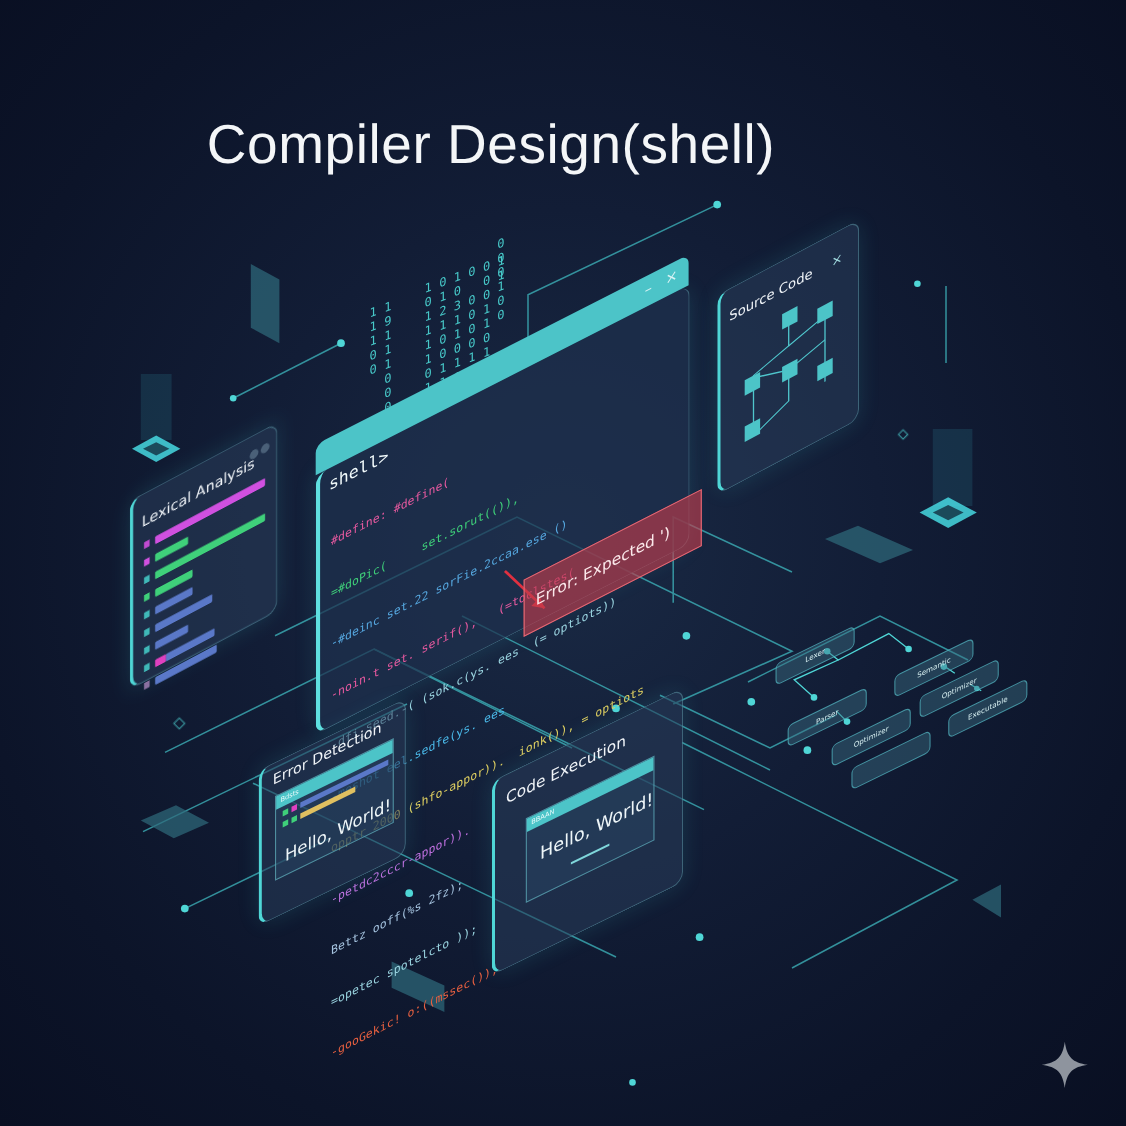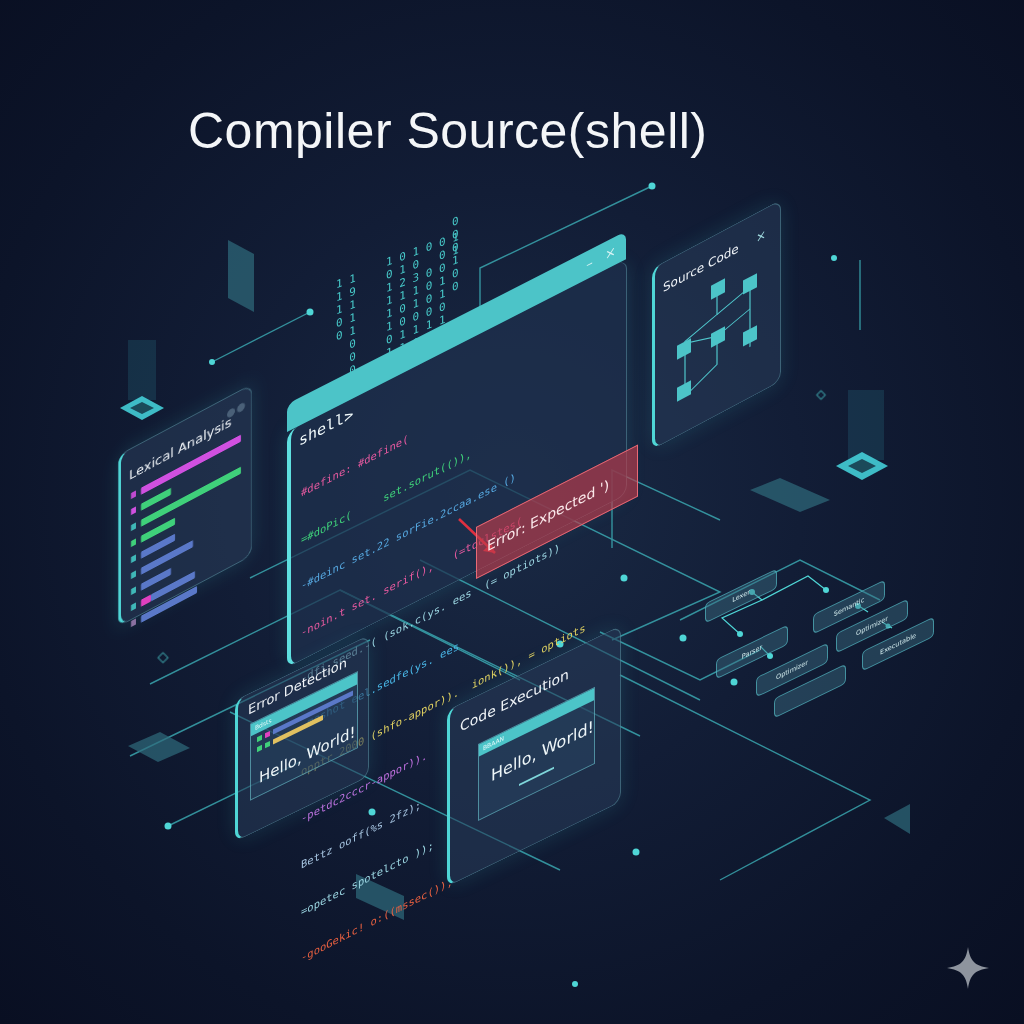--- a/index.html
+++ b/index.html
@@ -128,21 +128,21 @@
     <polygon points="142,402 154,408 142,414 130,408" fill="#1b4a5a"></polygon>
   </g>
 
   <g>
     <rect x="848" y="390" width="36" height="70" fill="#3fb8c8" opacity="0.15"></rect>
     <polygon points="862,452 888,466 862,480 836,466" fill="#47d8e0" opacity="0.85"></polygon>
     <polygon points="862,459 876,466 862,473 848,466" fill="#1b4a5a"></polygon>
   </g>
 </svg>
 
-<h1 class="title">Compiler Source(shell)</h1>
+<h1 class="title">Compiler Design(shell)</h1>
 
 <div class="binary" style="left:336px;top:275px;">1 1
 1 9
 1 1
 0 1
 0 1
   0
   0
   0</div>
 <div class="binary" style="left:386px;top:243px;">1 0 1 0 0 1

